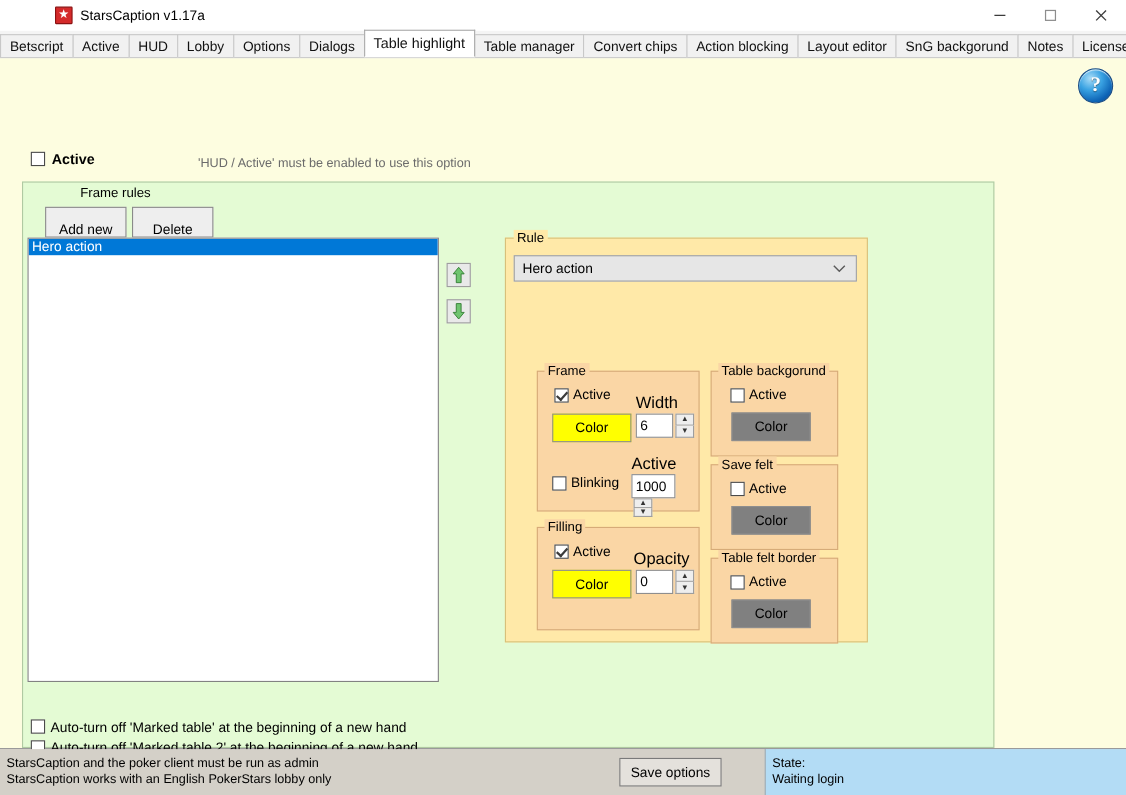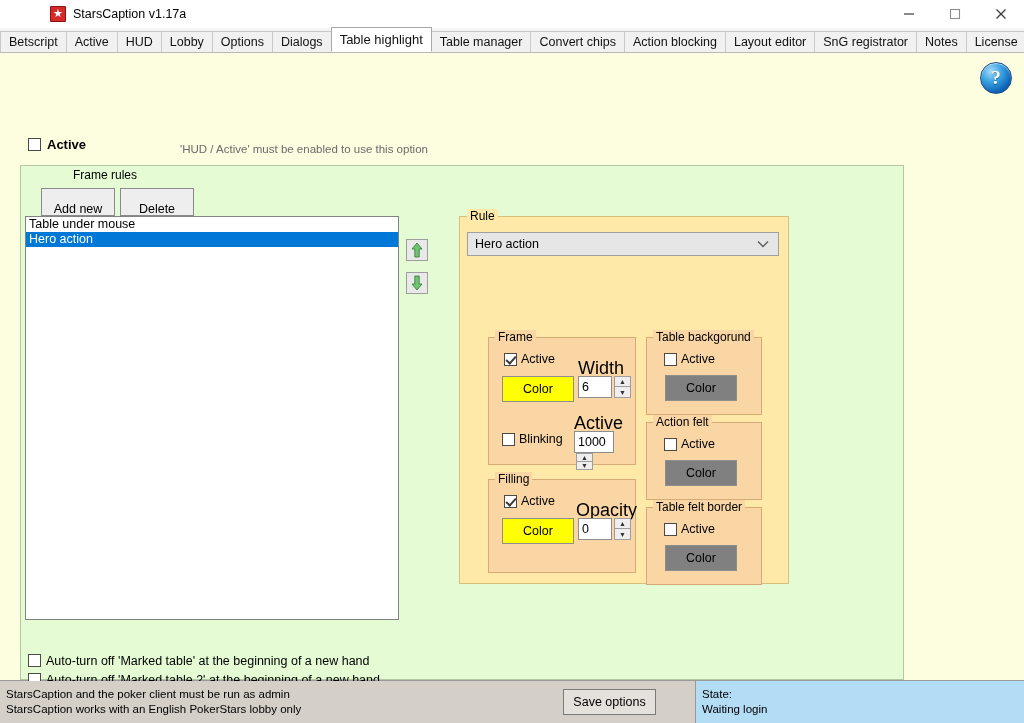--- a/index.html
+++ b/index.html
@@ -291,21 +291,21 @@
     width: 72px; height: 26px;
     display: flex; align-items: center; justify-content: center;
     font-size: 12.5px;
     border: 1px solid #8e8e8e;
   }
   .colorbtn.yellow { background: #ffff00; color: #000000; }
   .colorbtn.gray   { background: #808080; color: #000000; }
 
   .spin-label {
     position: absolute;
-    font-size: 18px;
+    font-size: 15px;
     color: #000;
   }
   .spinner {
     position: absolute;
     display: flex;
     height: 22px;
   }
   .spinner .val {
     width: 34px;
     background: #ffffff;
@@ -424,21 +424,21 @@
     <div class="tab">Active</div>
     <div class="tab">HUD</div>
     <div class="tab">Lobby</div>
     <div class="tab">Options</div>
     <div class="tab">Dialogs</div>
     <div class="tab active">Table highlight</div>
     <div class="tab">Table manager</div>
     <div class="tab">Convert chips</div>
     <div class="tab">Action blocking</div>
     <div class="tab">Layout editor</div>
-    <div class="tab">SnG registrator</div>
+    <div class="tab">SnG backgorund</div>
     <div class="tab">Notes</div>
     <div class="tab">License</div>
   </div>
 
   <div class="page">
 
     <div class="help-btn">?</div>
 
     <div class="active-row">
       <span class="cb"></span>
@@ -446,21 +446,20 @@
     </div>
     <div class="hint">'HUD / Active' must be enabled to use this option</div>
 
     <div class="green-panel">
       <div class="grouplabel-frame-rules">Frame rules</div>
 
       <div class="btn addnew">Add new</div>
       <div class="btn delbtn">Delete</div>
 
       <div class="listbox">
-        <div class="list-item">Table under mouse</div>
         <div class="list-item selected">Hero action</div>
       </div>
 
       <div class="arrowbtn up">
         <svg width="12" height="16" viewBox="0 0 12 16">
           <polygon points="6,1 11,7 8.2,7 8.2,15 3.8,15 3.8,7 1,7" fill="#6fc46f" stroke="#2f7a2f" stroke-width="0.8"></polygon>
         </svg>
       </div>
       <div class="arrowbtn down">
         <svg width="12" height="16" viewBox="0 0 12 16">
@@ -537,21 +536,21 @@
         <div class="pgroup grp-bg">
           <div class="glabel">Table backgorund</div>
           <div class="cbrow" style="left:17px; top:14px;">
             <span class="cb"></span>
             <span class="t">Active</span>
           </div>
           <div class="colorbtn gray" style="left:18px; top:37px;">Color</div>
         </div>
 
         <div class="pgroup grp-felt">
-          <div class="glabel">Action felt</div>
+          <div class="glabel">Save felt</div>
           <div class="cbrow" style="left:17px; top:14px;">
             <span class="cb"></span>
             <span class="t">Active</span>
           </div>
           <div class="colorbtn gray" style="left:18px; top:37px;">Color</div>
         </div>
 
         <div class="pgroup grp-border">
           <div class="glabel">Table felt border</div>
           <div class="cbrow" style="left:17px; top:14px;">

